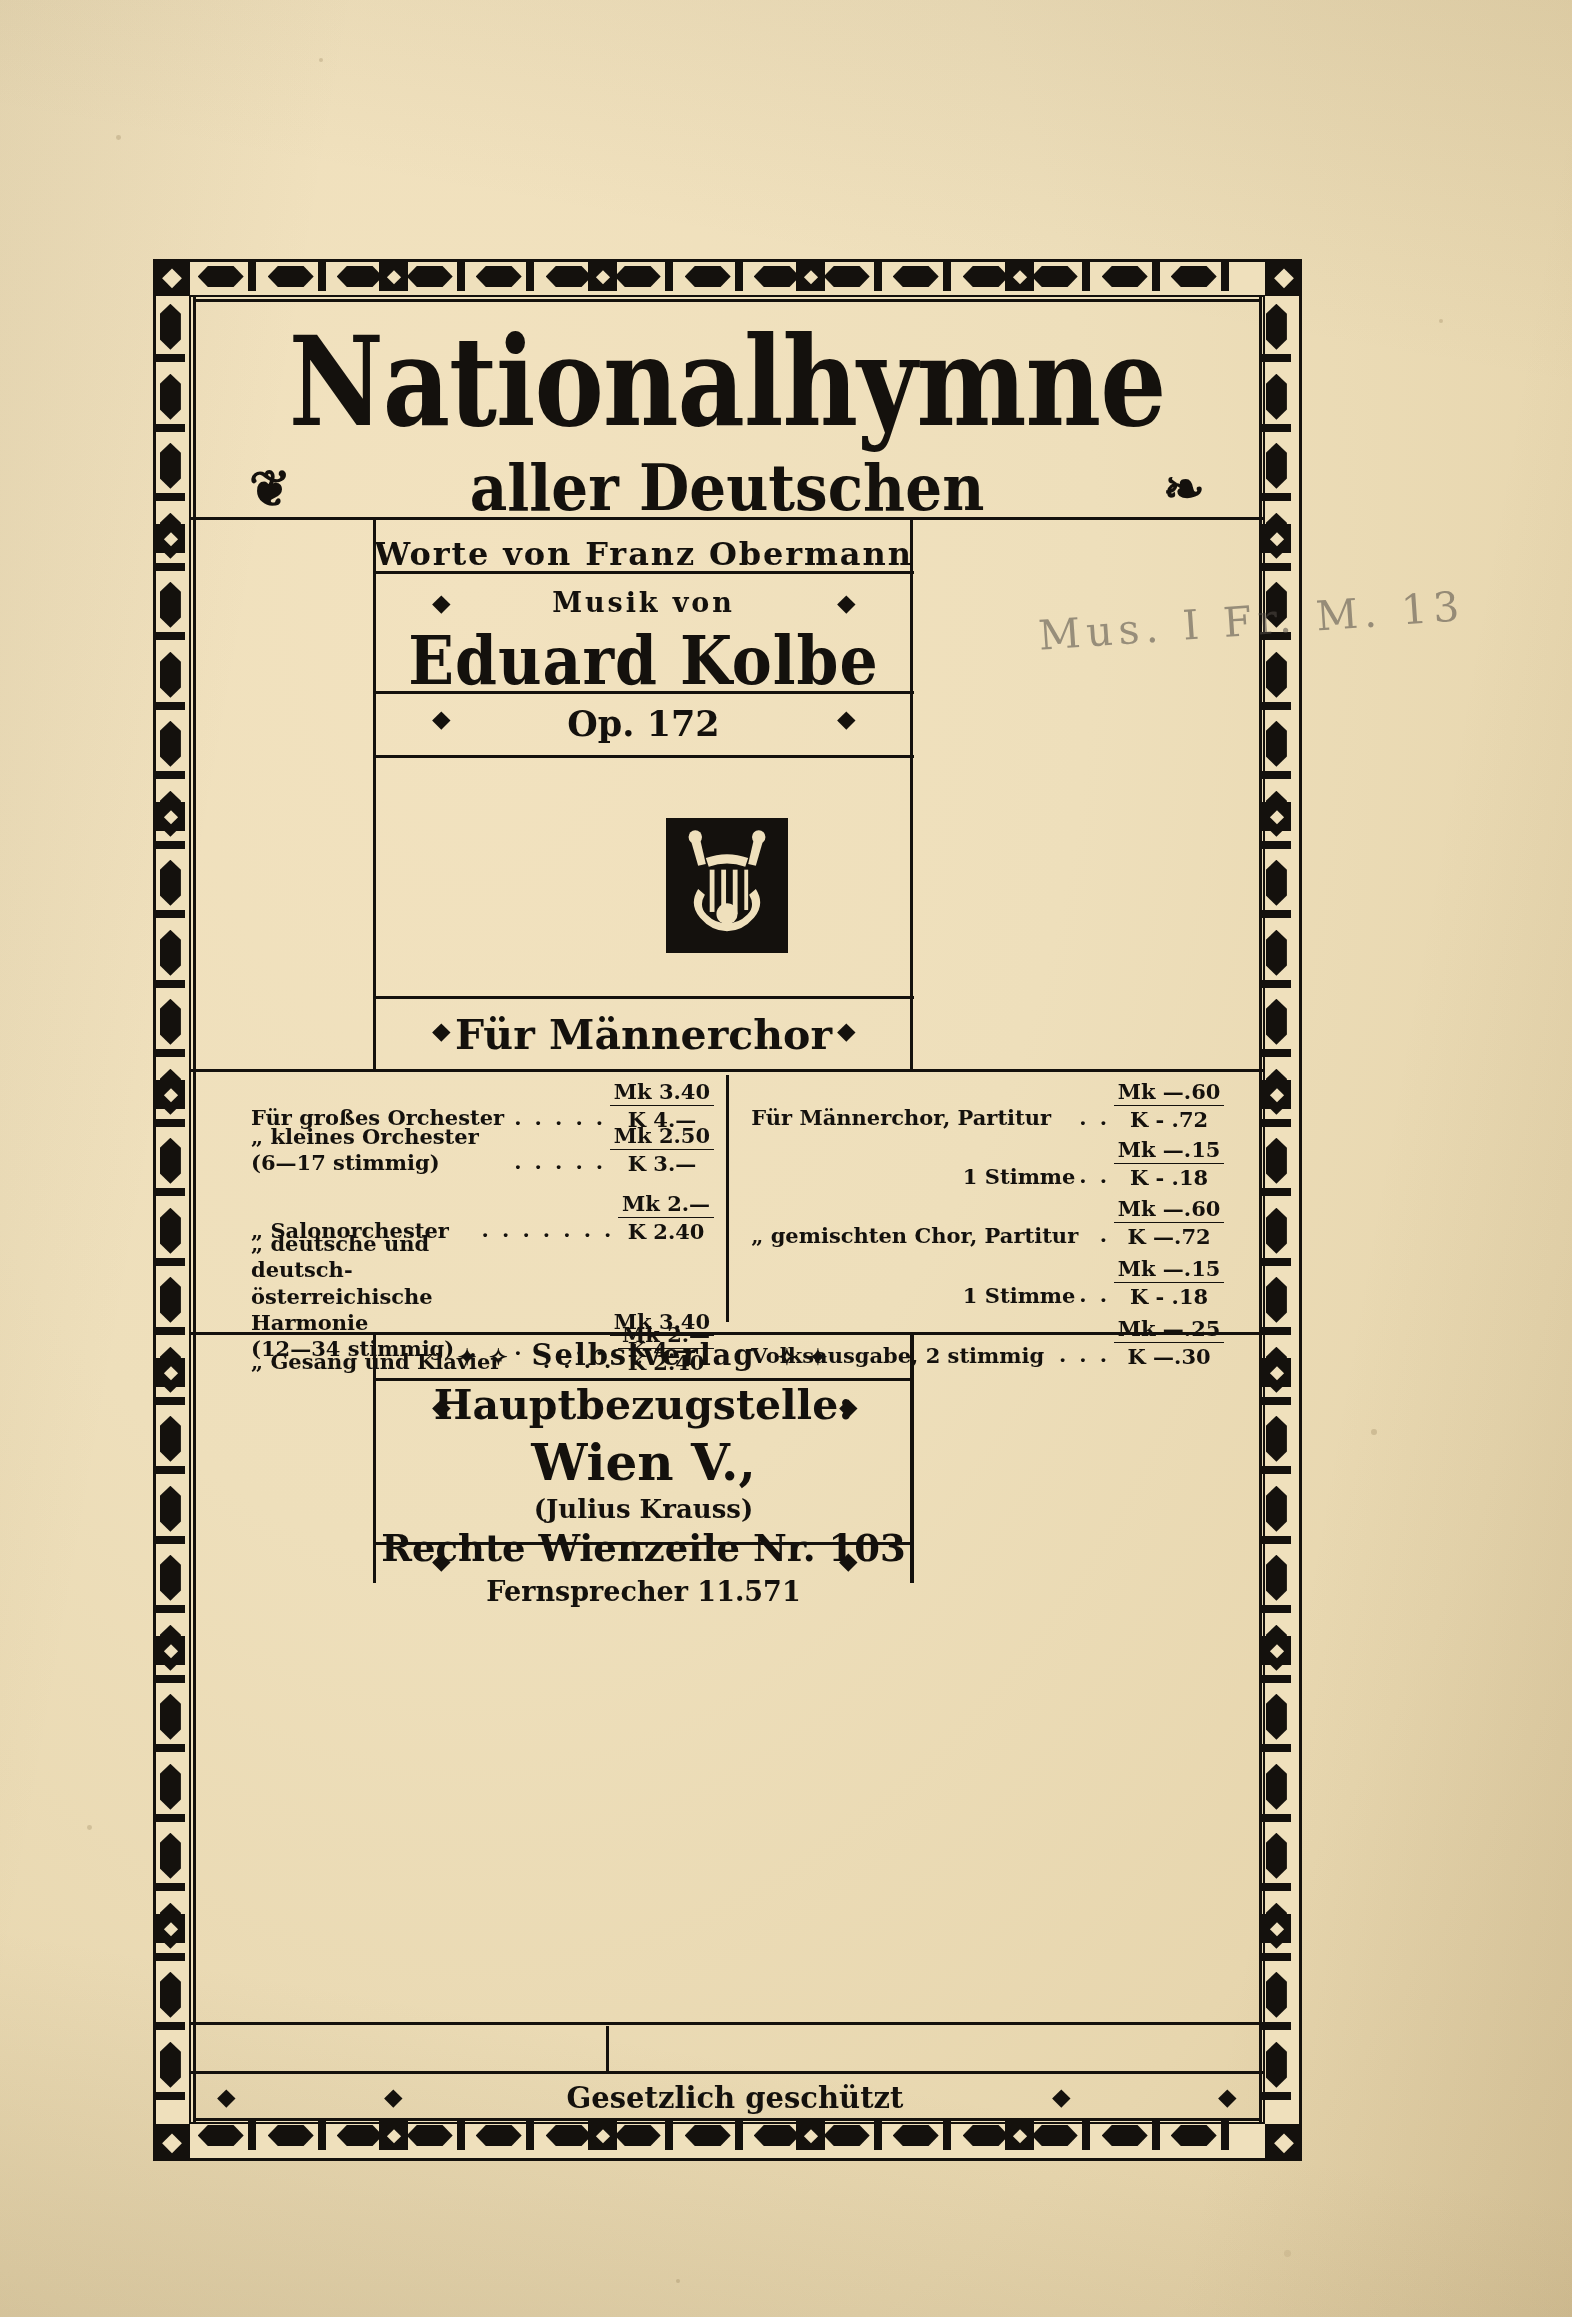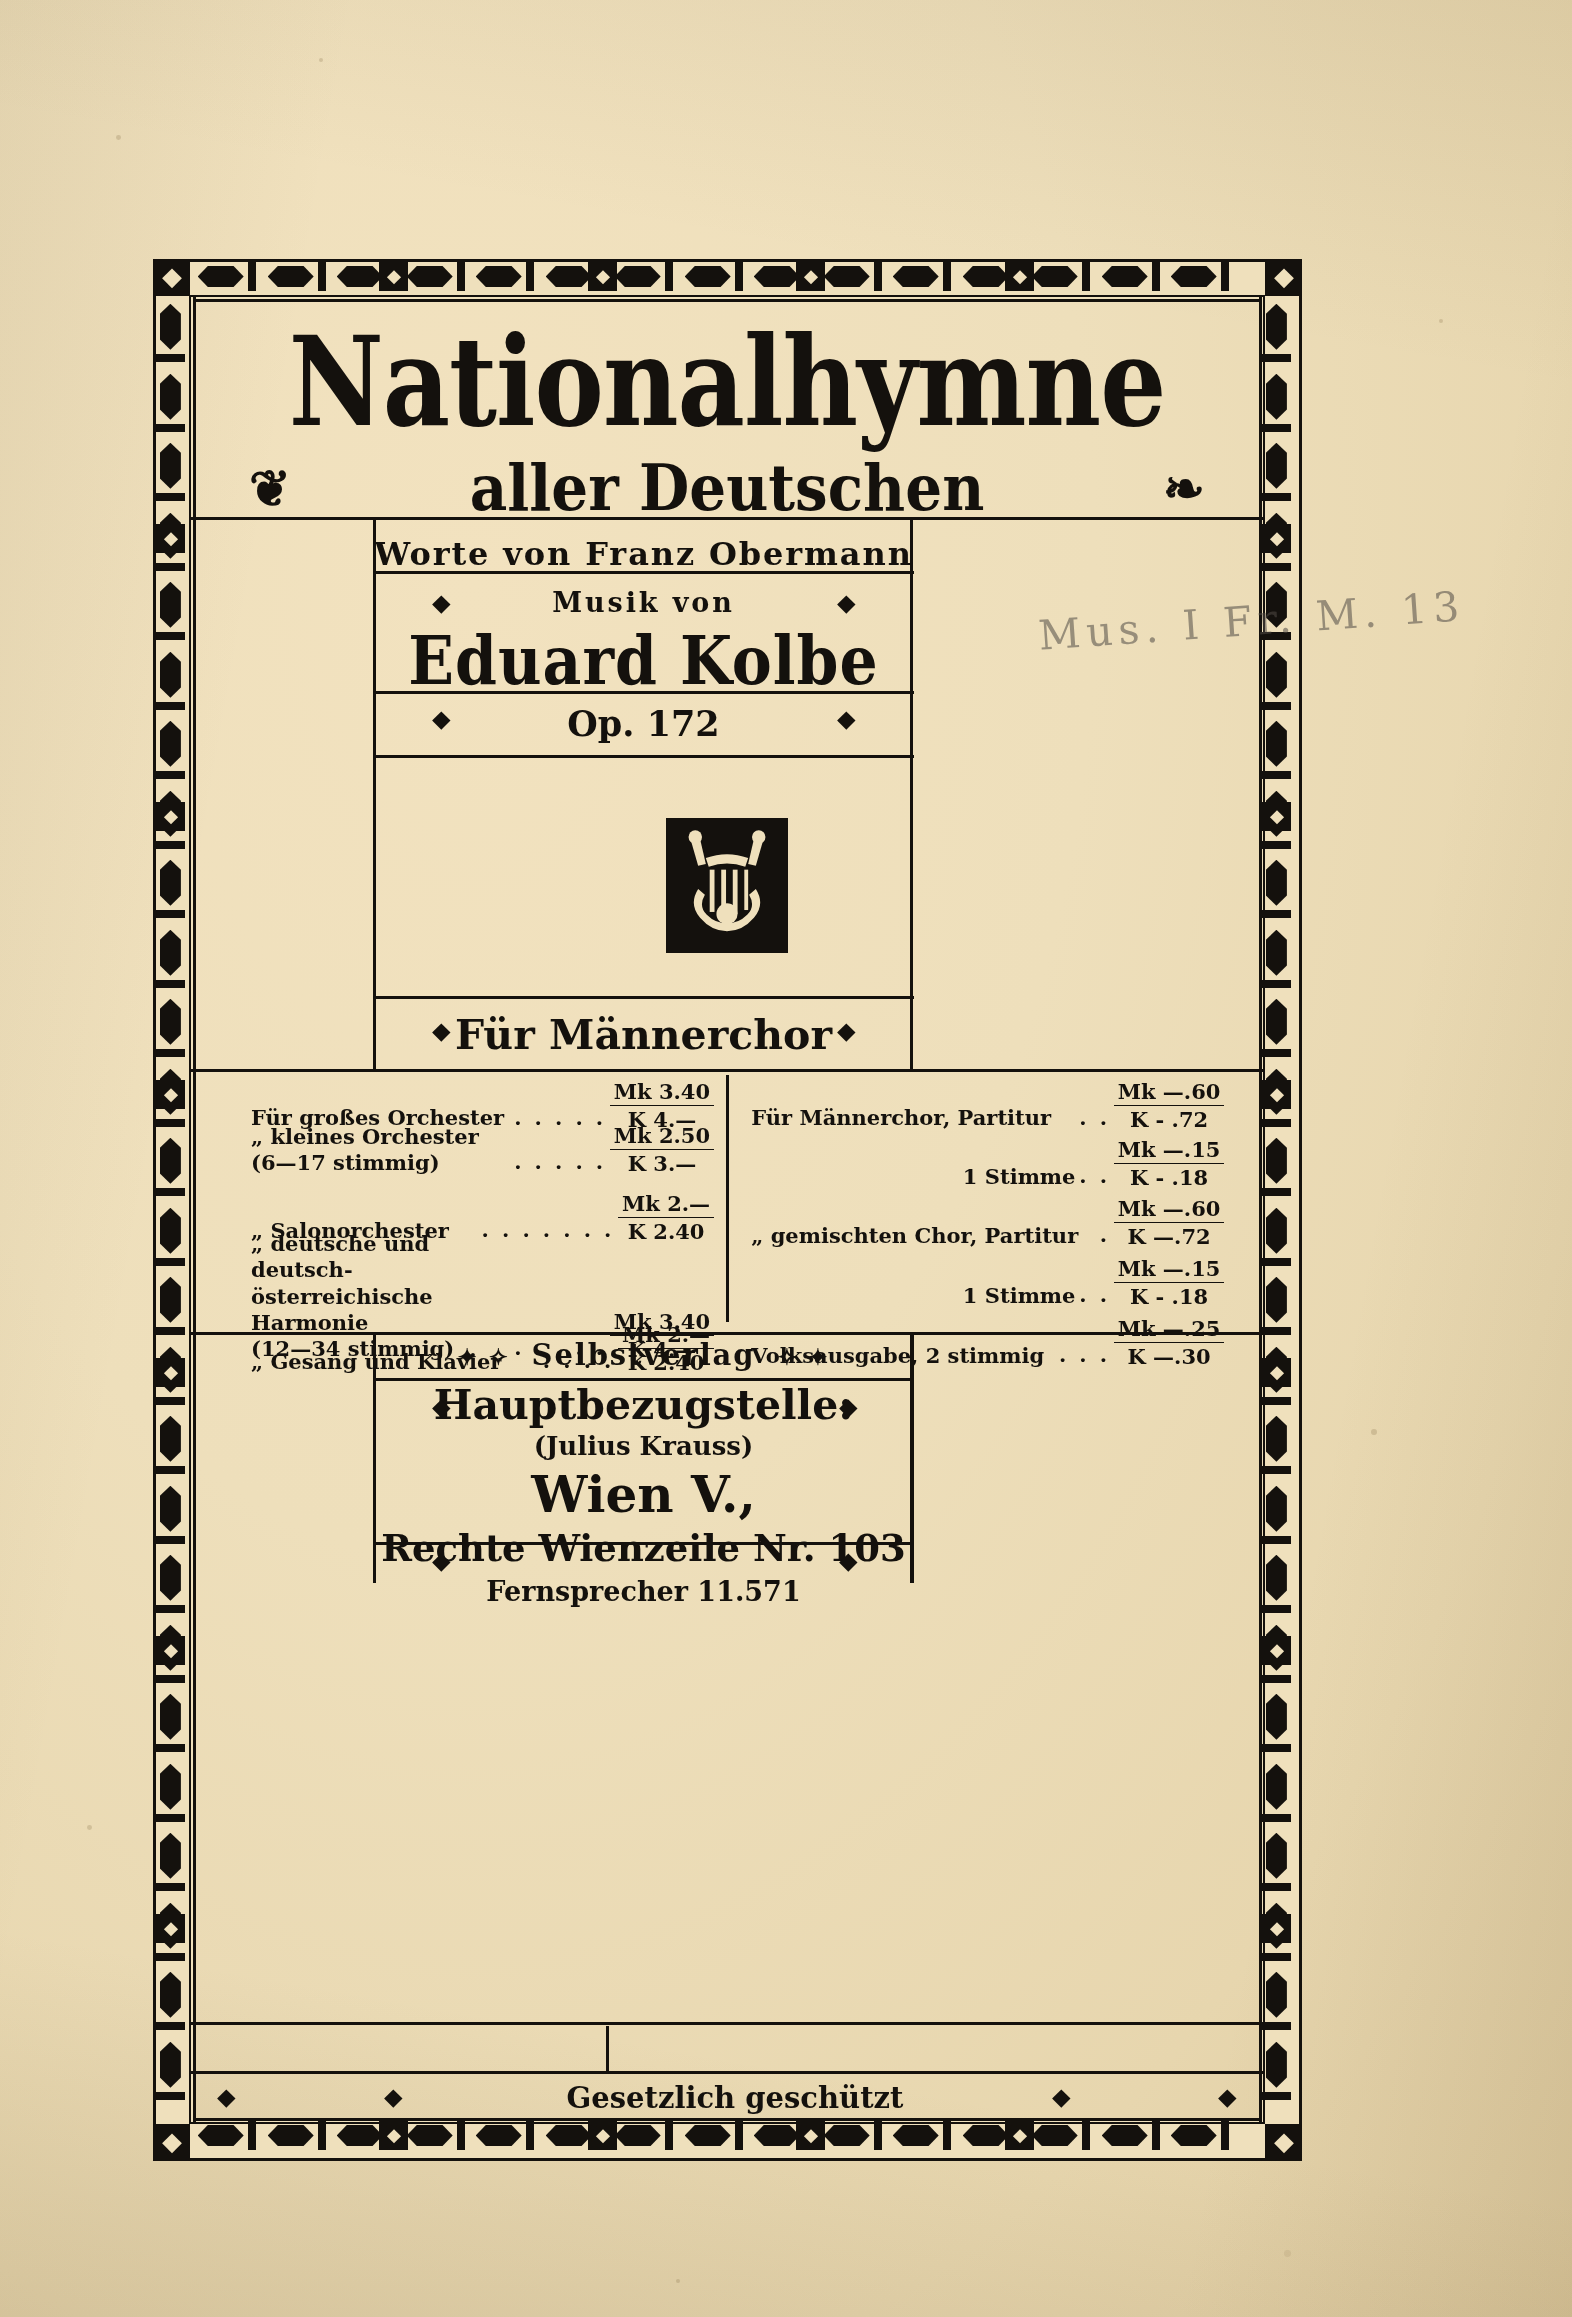--- a/index.html
+++ b/index.html
@@ -919,22 +919,22 @@
     <div id="pub">
       <div id="selbstverlag">
         <span class="spark">✦ ✧</span>
         <span>Selbstverlag</span>
         <span class="spark">✧ ✦</span>
       </div>
       <div class="rule" style="left:0; right:0; top:46px; height:2.9px;"></div>
       <div class="diamond" style="left:60px; top:70px;"></div>
       <div class="diamond" style="left:467px; top:70px;"></div>
       <div id="haupt">Hauptbezugstelle:</div>
+      <div id="wien">Wien V.,</div>
       <div id="krauss">(Julius Krauss)</div>
-      <div id="wien">Wien V.,</div>
       <div id="street">Rechte Wienzeile Nr. 103</div>
       <div class="rule" style="left:0; right:0; top:210px; height:2.9px;"></div>
       <div class="diamond" style="left:60px; top:224px;"></div>
       <div class="diamond" style="left:467px; top:224px;"></div>
       <div id="phone">Fernsprecher 11.571</div>
     </div>
 
     <div class="rule" style="left:182px; top:1035px; width:2.9px; height:251px;"></div>
     <div class="rule" style="left:719px; top:1035px; width:2.9px; height:251px;"></div>
 

